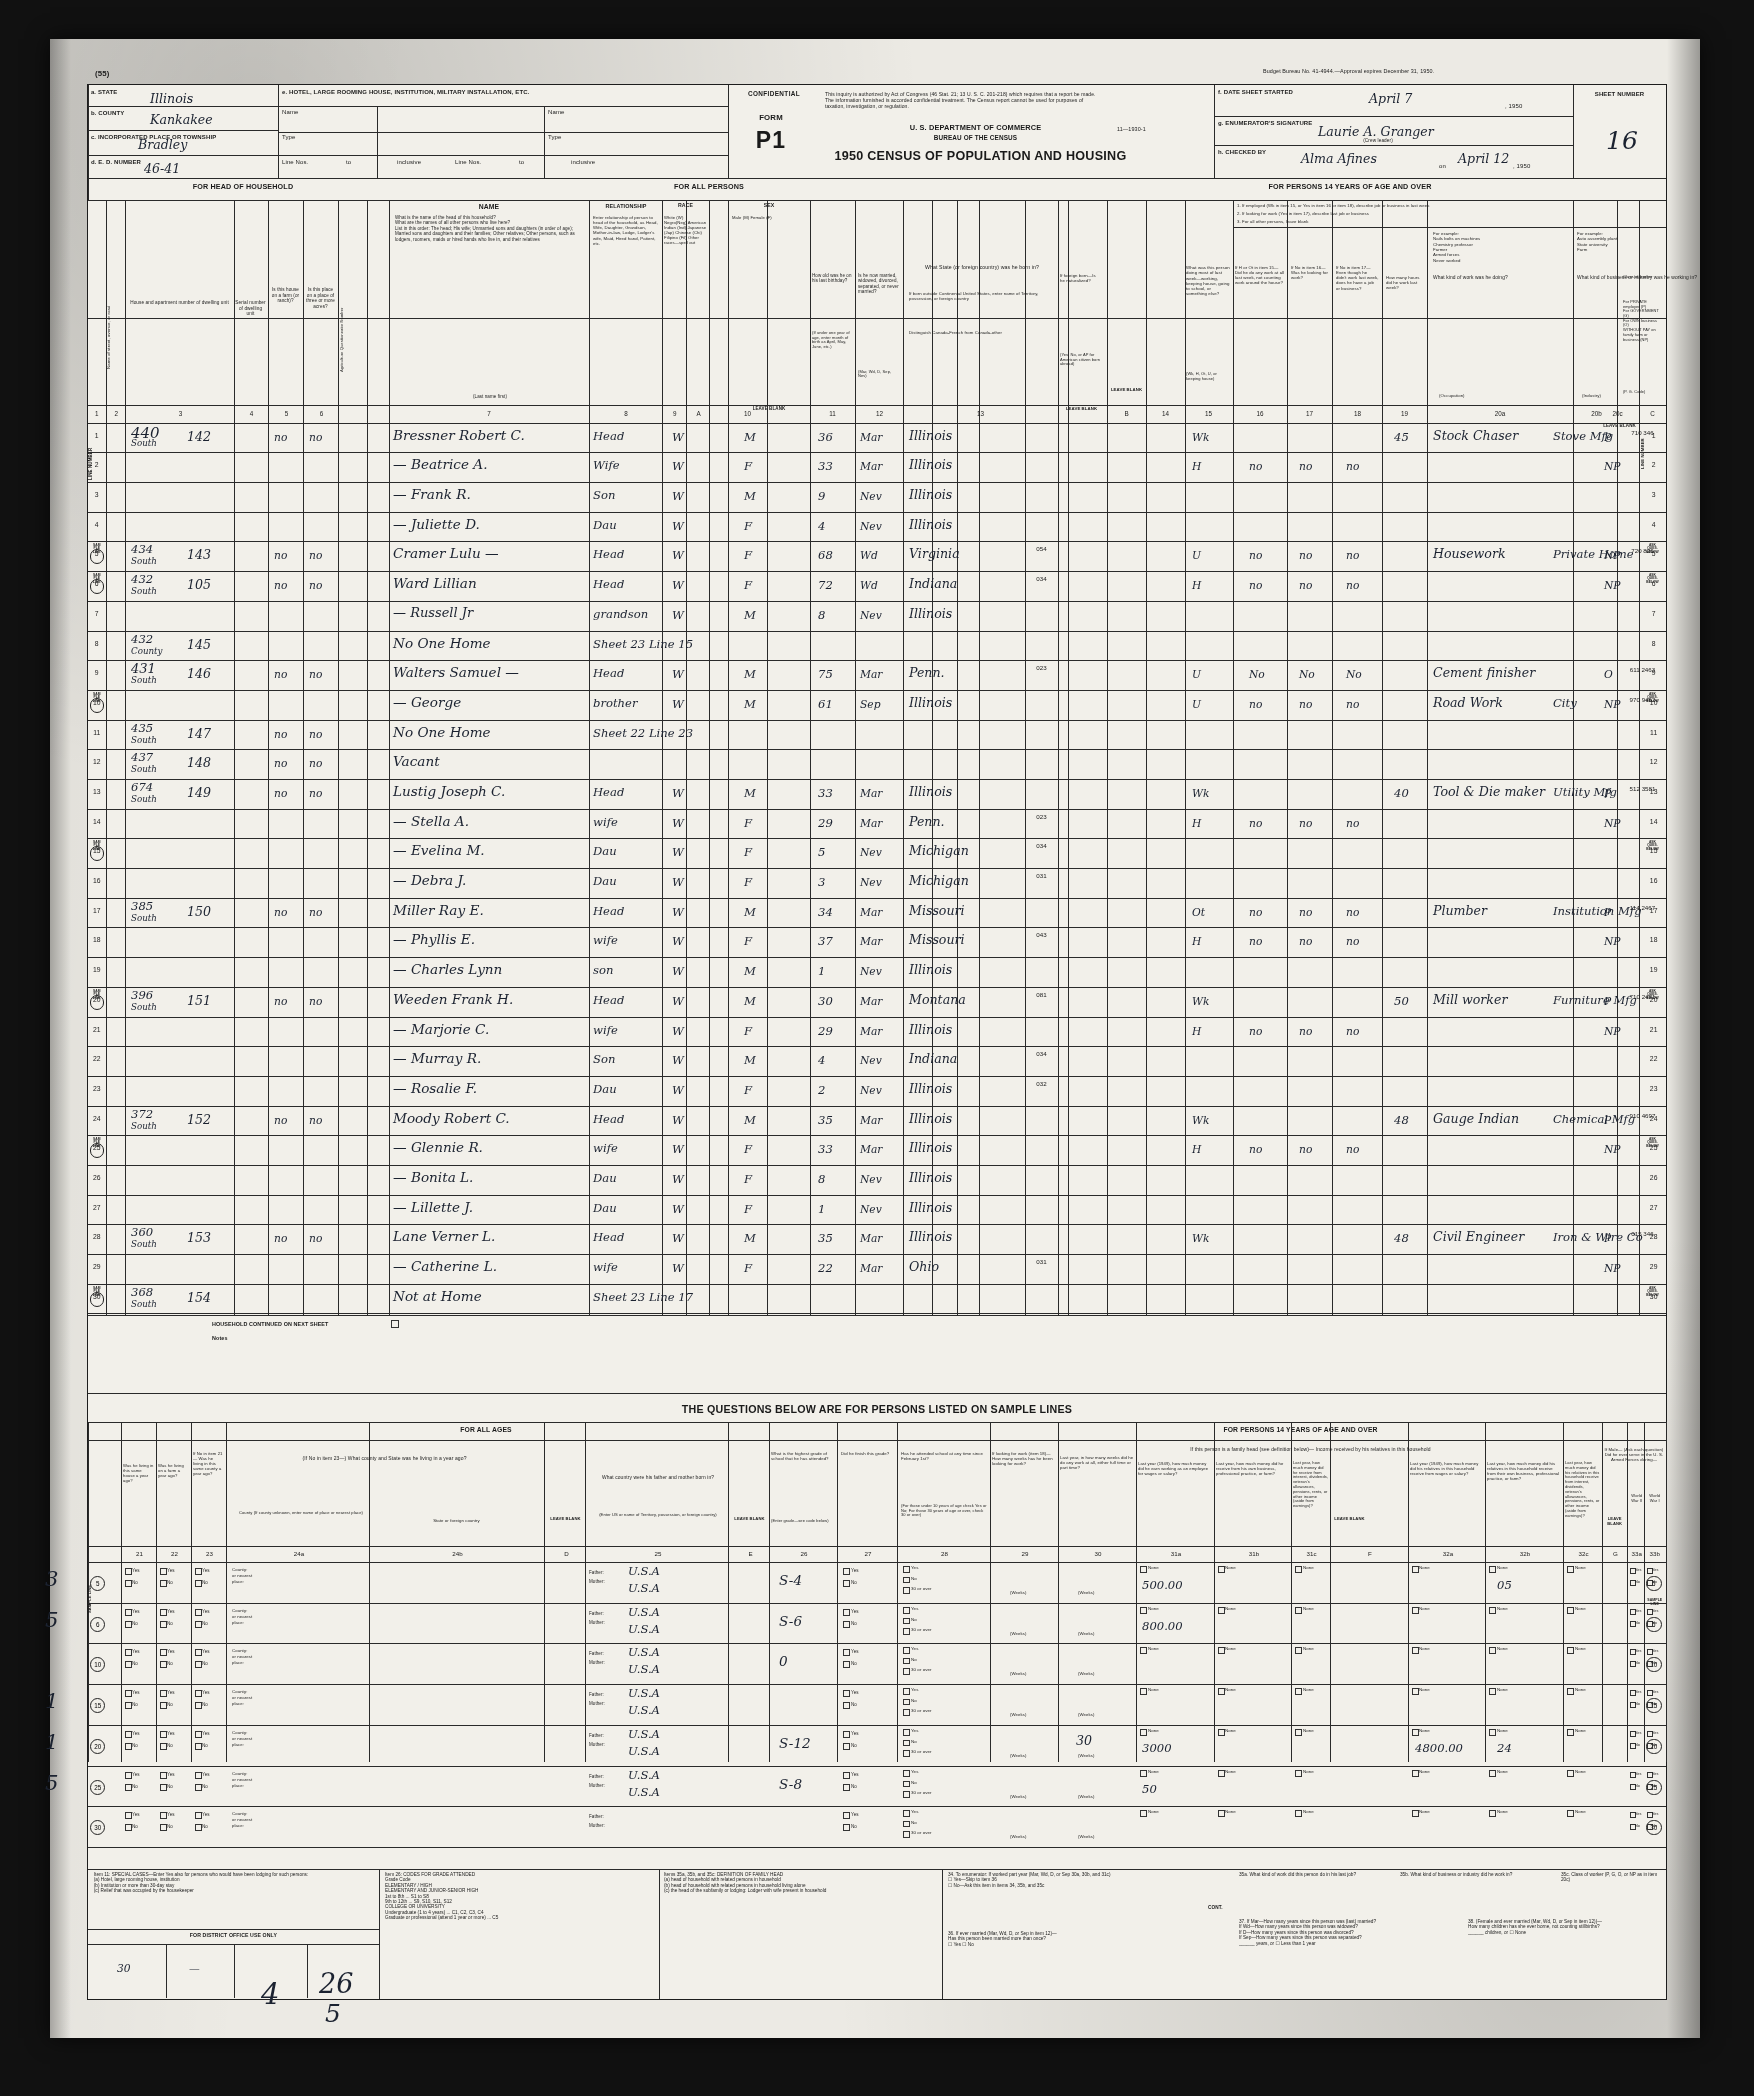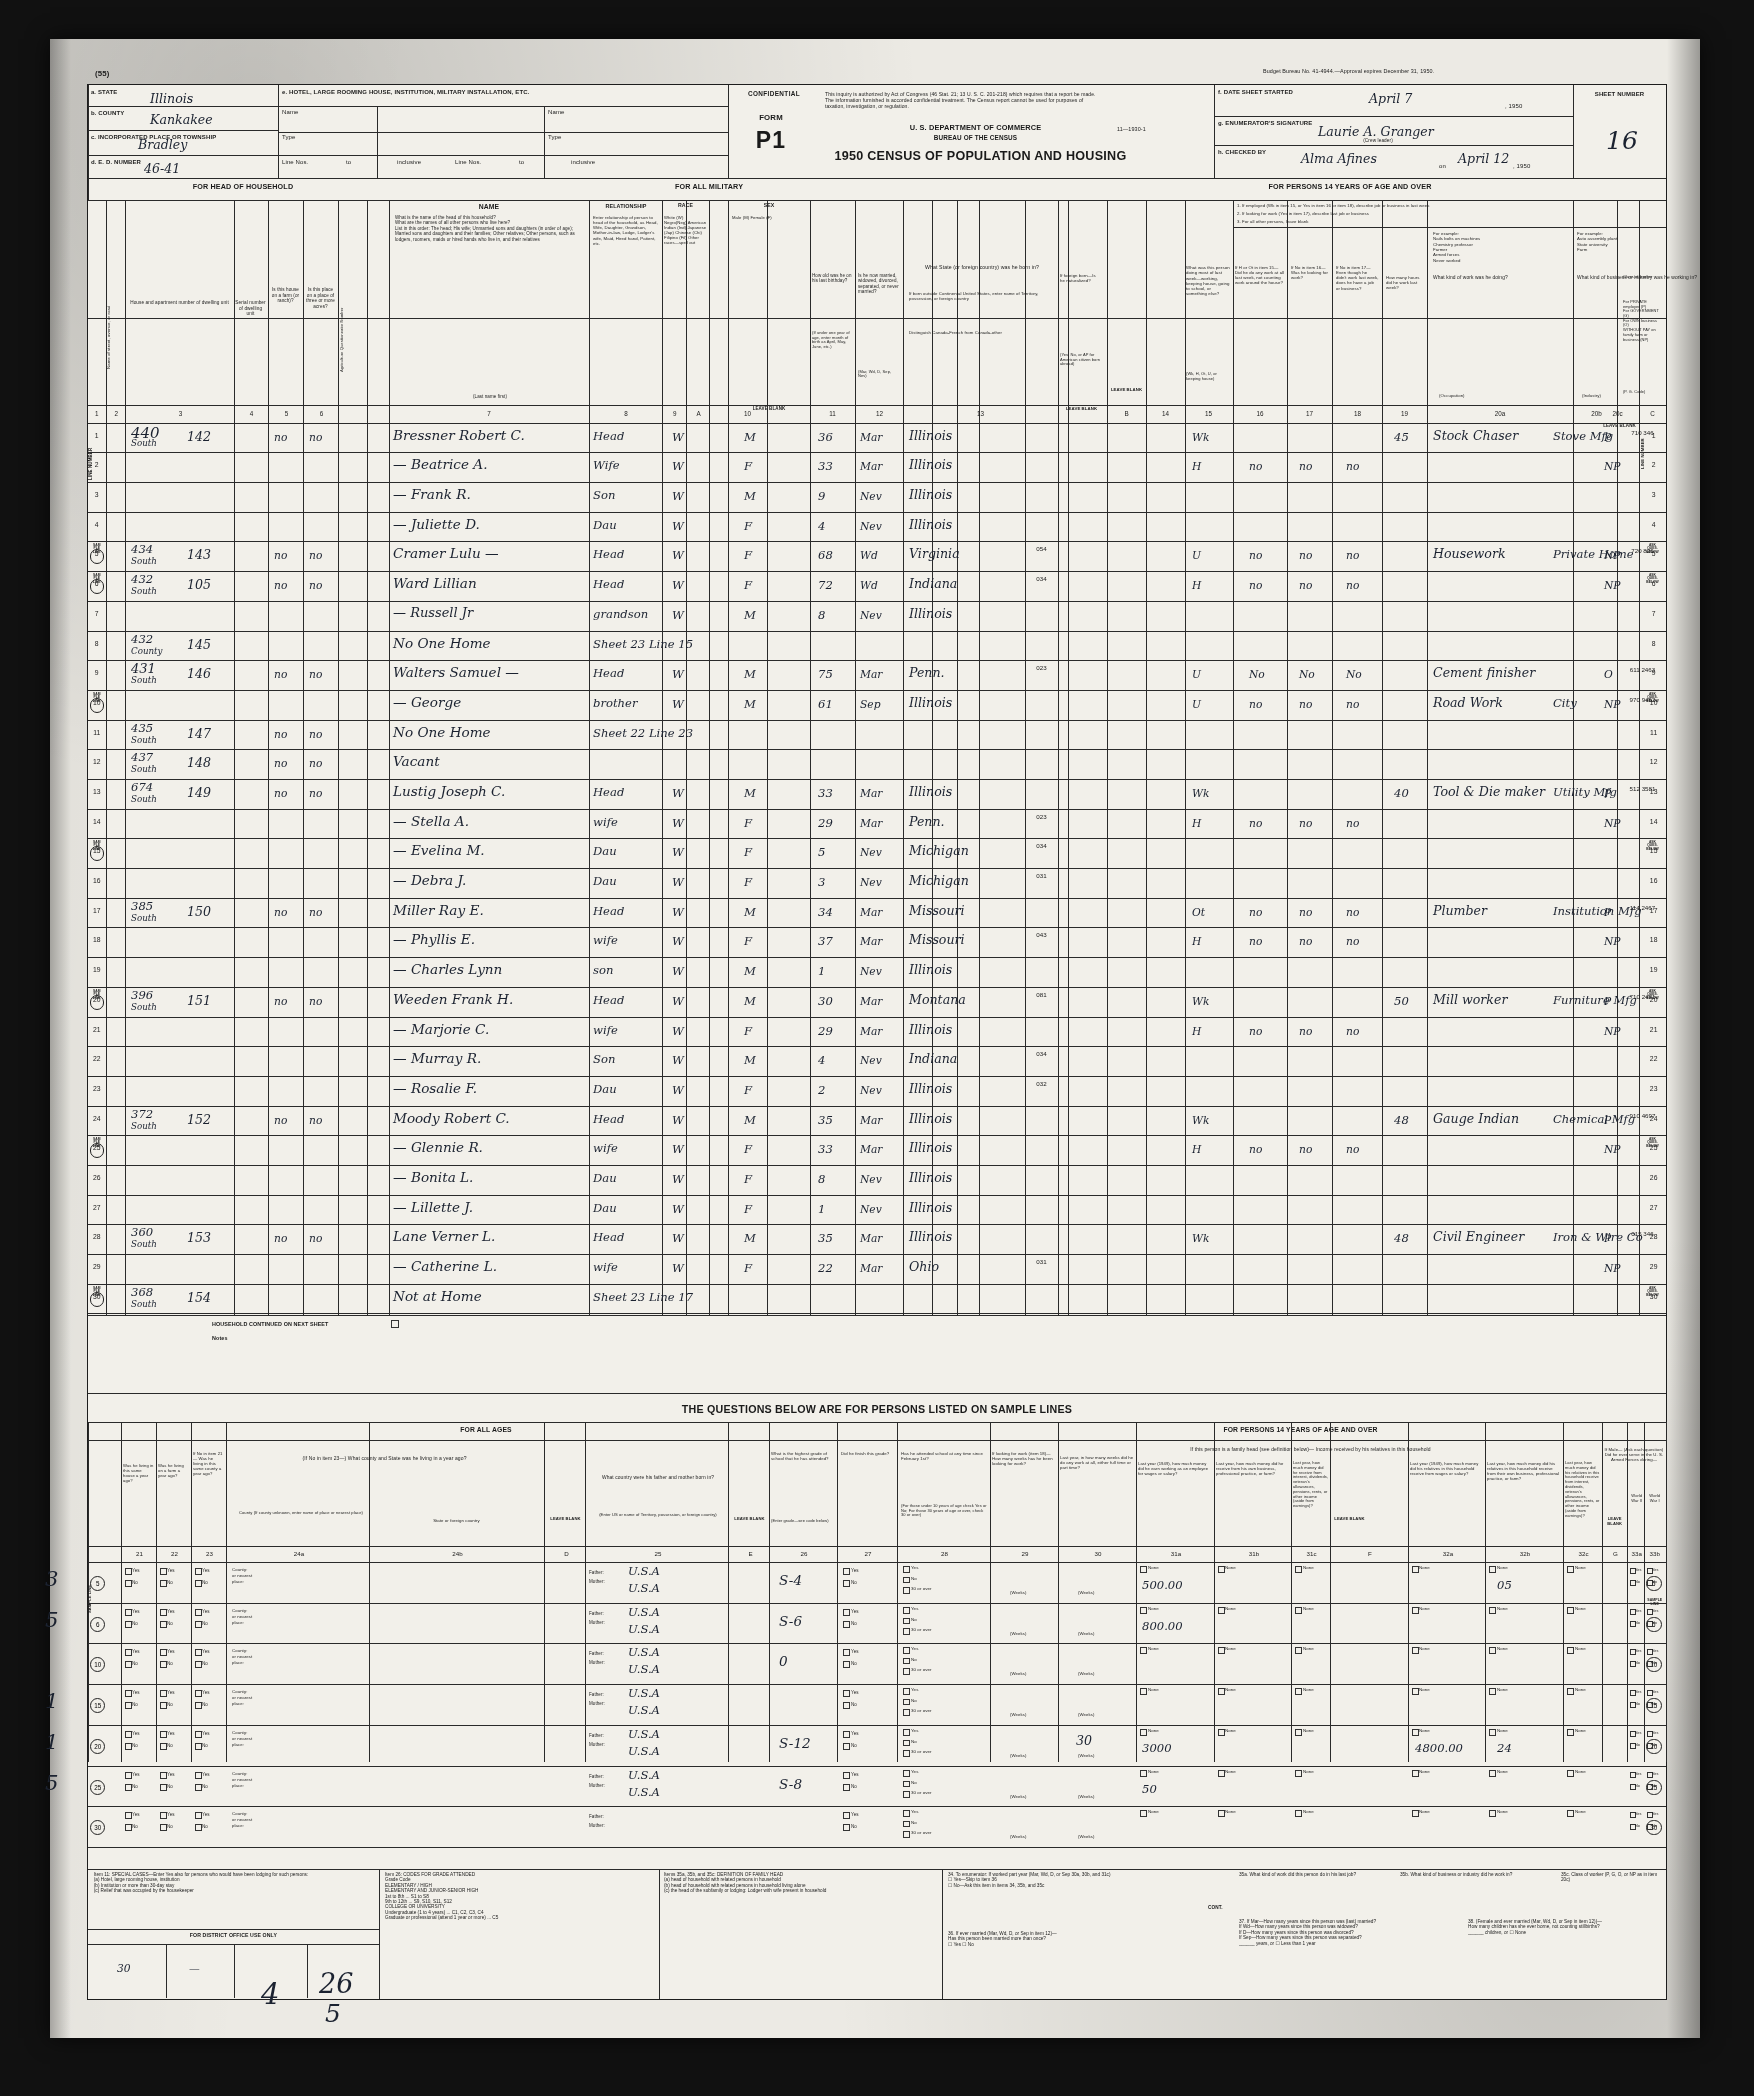--- a/index.html
+++ b/index.html
@@ -106,21 +106,21 @@
       <div class="t tc" style="left:1232px;top:53px;width:116px;font-size:4.7px;">(Crew leader)</div>
       <div class="t b" style="left:1130px;top:64px;">h. CHECKED BY</div>
       <div class="hw" style="left:1213px;top:66px;">Alma Afines</div>
       <div class="t" style="left:1351px;top:78px;">on</div>
       <div class="hw" style="left:1370px;top:66px;">April 12</div>
       <div class="t" style="left:1425px;top:78px;">, 1950</div>
       <div class="t b tc" style="left:1489px;top:5.8px;width:85px;line-height:1.3;">SHEET NUMBER</div>
       <div class="hw lg" style="left:1518px;top:41px;font-size:25px;">16</div>
 
       <div class="t b tc" style="left:29px;top:98px;width:252px;font-size:7.2px;">FOR HEAD OF HOUSEHOLD</div>
-      <div class="t b tc" style="left:291px;top:98px;width:660px;font-size:7.2px;">FOR ALL MILITARY</div>
+      <div class="t b tc" style="left:291px;top:98px;width:660px;font-size:7.2px;">FOR ALL PERSONS</div>
       <div class="t b tc" style="left:961px;top:98px;width:602px;font-size:7.2px;">FOR PERSONS 14 YEARS OF AGE AND OVER</div>
 
       <div class="hair vline" style="left:17.5px;top:115px;height:1116px;"></div>
       <div class="hair vline" style="left:37px;top:115px;height:1116px;"></div>
       <div class="hair vline" style="left:146px;top:115px;height:1116px;"></div>
       <div class="hair vline" style="left:180px;top:115px;height:1116px;"></div>
       <div class="hair vline" style="left:215px;top:115px;height:1116px;"></div>
       <div class="hair vline" style="left:250px;top:115px;height:1116px;"></div>
       <div class="hair vline" style="left:279px;top:115px;height:1116px;"></div>
       <div class="hair vline" style="left:301px;top:115px;height:1116px;"></div>

